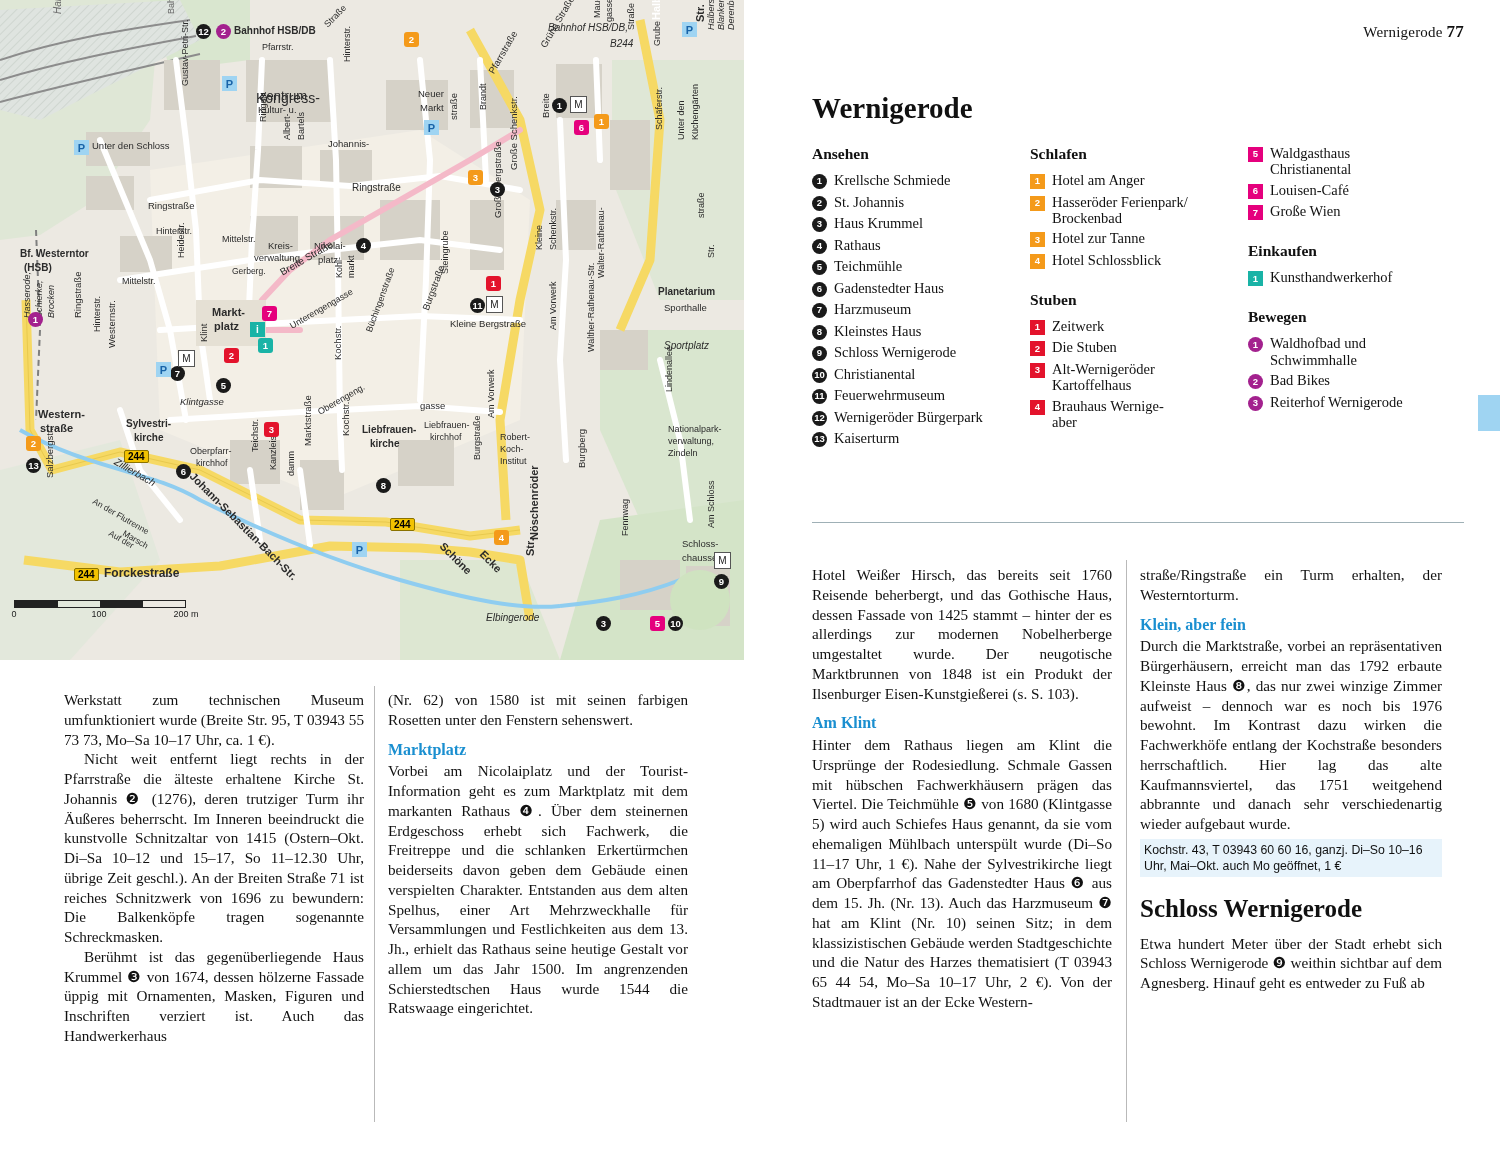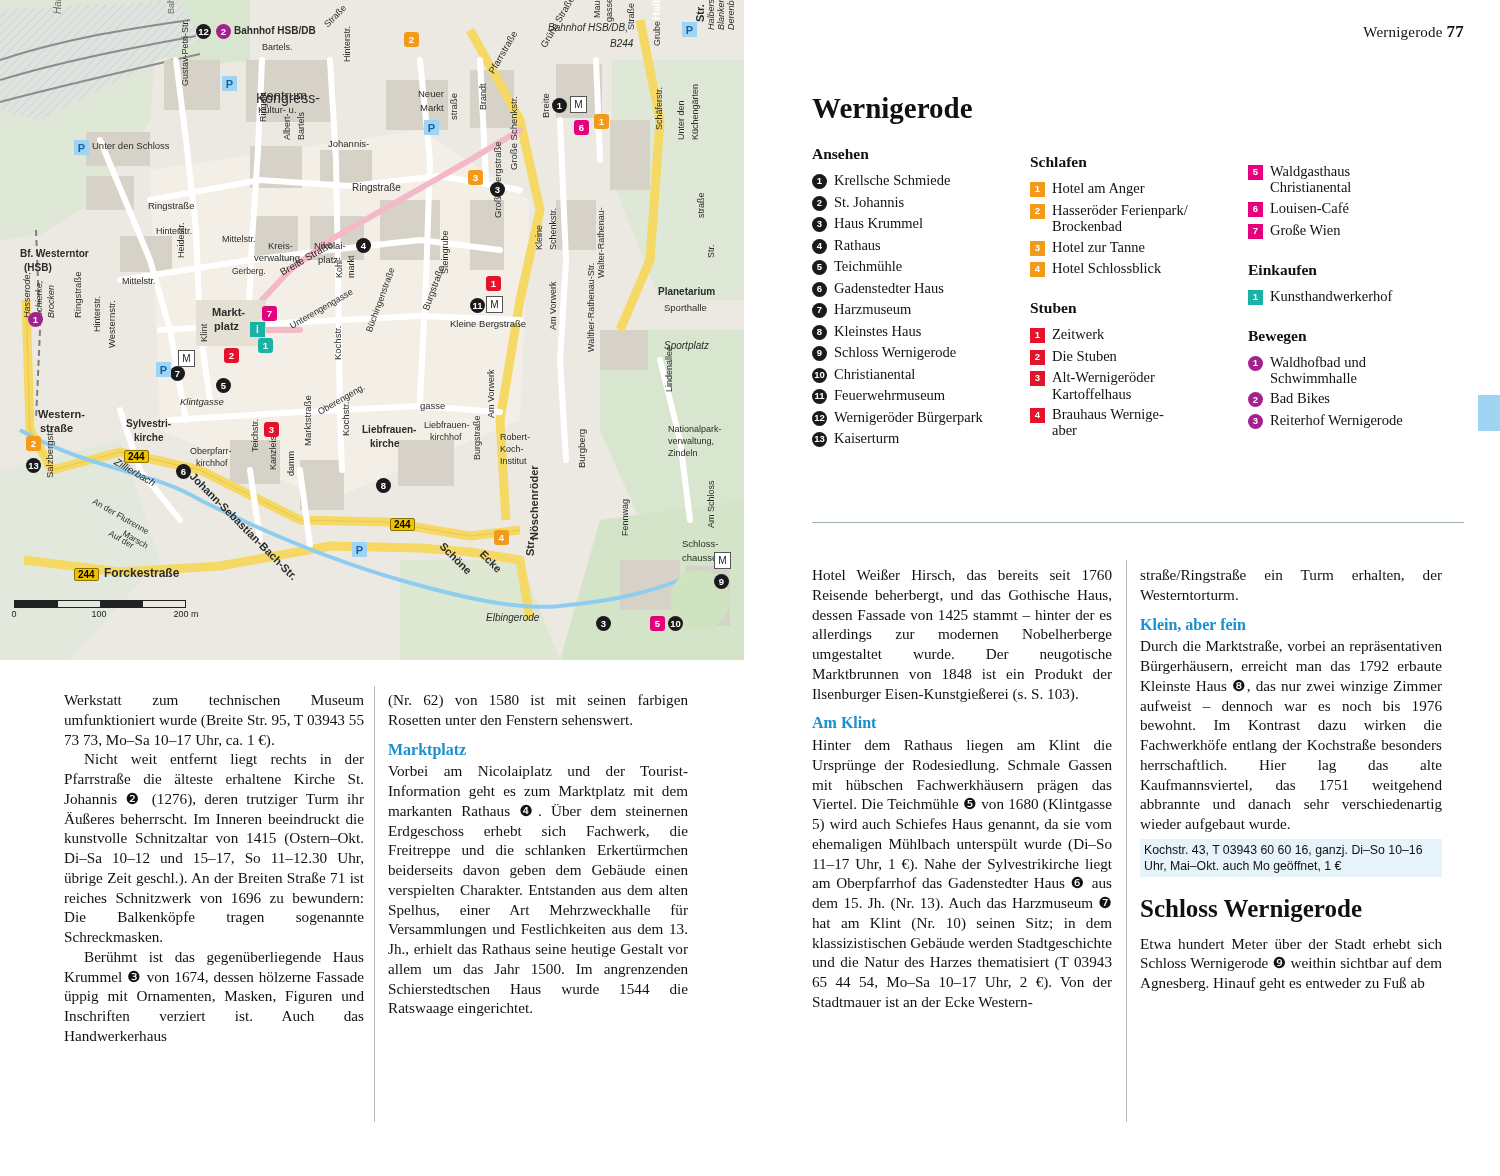--- a/index.html
+++ b/index.html
@@ -91,21 +91,21 @@
   .hdr b{font-size:17px;}
 
   h1.title{
     position:absolute;left:812px;top:92px;margin:0;
     font-family:"Liberation Serif", serif;font-size:29px;font-weight:bold;
   }
 
   .legend{
     position:absolute;left:812px;top:145px;width:650px;
     display:flex;gap:4px;
-    font-family:"Liberation Serif", serif;font-size:14.5px;align-items:center;
+    font-family:"Liberation Serif", serif;font-size:14.5px;
   }
   .legcol{width:216px;}
   .legcol h3{margin:0 0 9px 0;font-size:15.5px;font-weight:bold;}
   .legcol h3.sp{margin-top:22px;}
   .legrow{display:flex;align-items:flex-start;margin-bottom:4.5px;line-height:1.12;}
   .legrow .bdg{
     flex:0 0 auto;width:15px;height:15px;margin-right:7px;margin-top:2px;
     font-family:"Liberation Sans", sans-serif;font-size:9.5px;font-weight:bold;
     color:#fff;display:flex;align-items:center;justify-content:center;
   }
@@ -256,21 +256,21 @@
 
       <rect x="196" y="300" width="70" height="46" fill="#e5e0d4"></rect>
 
       <circle cx="700" cy="600" r="30" fill="#cfe3c0"></circle>
     </svg>
 
     <div id="map-labels">
         <div class="maplabel it grey rot90" style="left: 52px; top: 14px; font-size: 10px;">Harzquerbahn</div>
         <div class="maplabel grey rot90" style="left: 166px; top: 14px; font-size: 9px;">Bahnhof</div>
         <div class="maplabel b " style="left: 234px; top: 25px; font-size: 10px;">Bahnhof HSB/DB</div>
-        <div class="maplabel  " style="left: 262px; top: 42px; font-size: 9px;">Bartels.</div>
+        <div class="maplabel  " style="left: 262px; top: 42px; font-size: 9px;">Pfarrstr.</div>
         <div class="maplabel  rot45" style="left: 322px; top: 22px; font-size: 9px;">Straße</div>
         <div class="maplabel it " style="left: 548px; top: 22px; font-size: 10px;">Bahnhof HSB/DB,</div>
         <div class="maplabel it " style="left: 610px; top: 38px; font-size: 10px;">B244</div>
         <div class="maplabel b w rot90" style="left: 650px; top: 20px; font-size: 11px;">Halberstädter</div>
         <div class="maplabel b rot90" style="left: 694px; top: 22px; font-size: 11px;">Str.</div>
         <div class="maplabel it rot90" style="left: 706px; top: 30px; font-size: 9px;">Halberstadt,</div>
         <div class="maplabel it rot90" style="left: 716px; top: 30px; font-size: 9px;">Blankenburg</div>
         <div class="maplabel it rot90" style="left: 726px; top: 30px; font-size: 9px;">Derenburg</div>
         <div class="maplabel  " style="left: 258px; top: 92px; font-size: 9.5px; margin-top: 12px;">Kultur- u.</div>
         <div class="maplabel  " style="left: 256px; top: 90px; font-size: 14px;">Kongress-</div>

